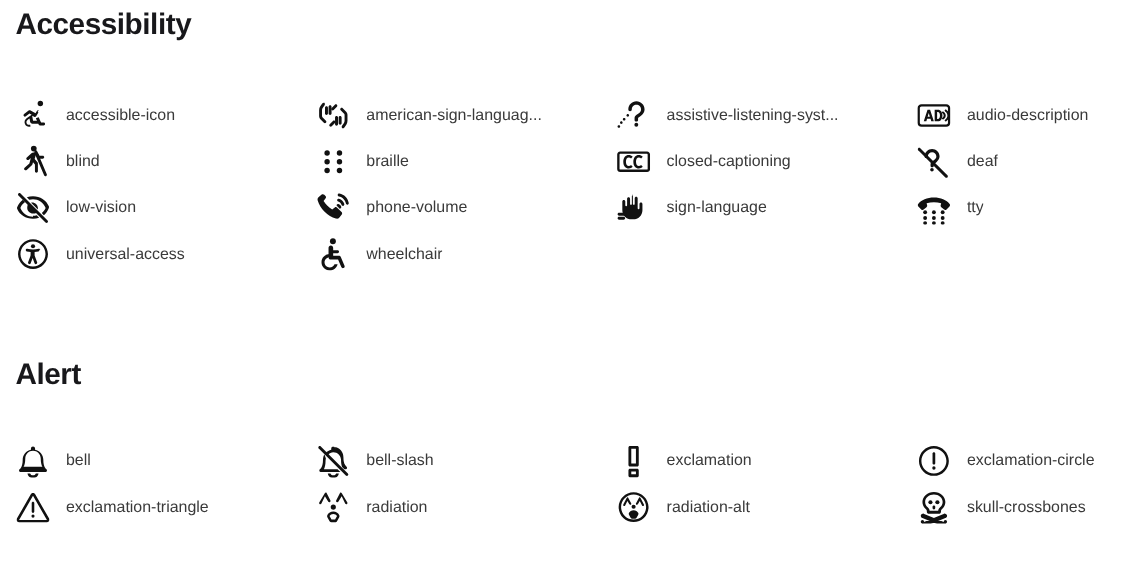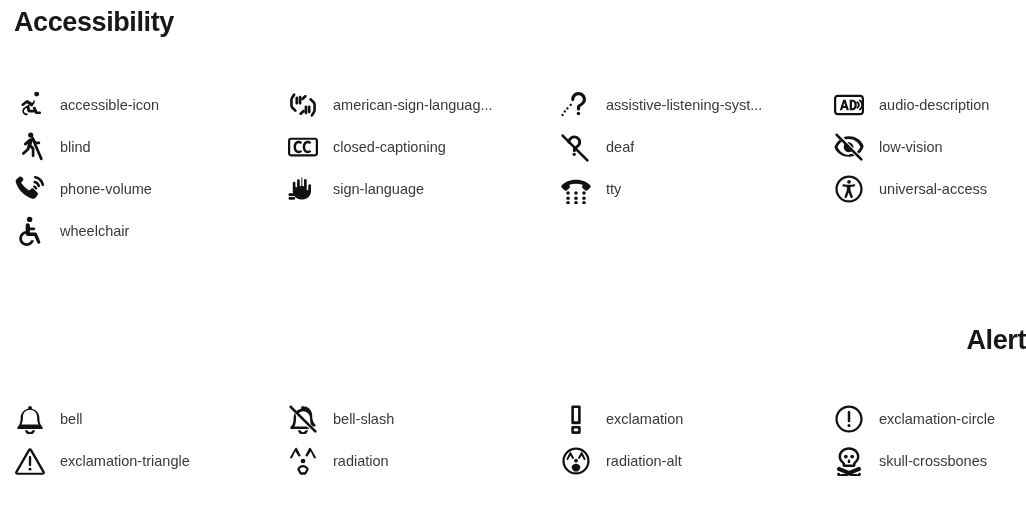--- a/index.html
+++ b/index.html
@@ -20,21 +20,21 @@
     width: 934px;
     height: 517px;
     padding: 0;
   }
   .section {
     position: absolute;
     left: 0;
     width: 1026px;
   }
   .section-accessibility { top: 0px; }
-  .section-alert { top: 318px; text-align: right; }
+  .section-alert { top: 318px; }
 
   .section-title {
     font-size: 27px;
     font-weight: bold;
     color: #18181b;
     letter-spacing: -0.4px;
     margin: 0;
     padding: 0 0 0 14px;
     line-height: 44px;
     height: 44px;
@@ -135,20 +135,33 @@
         </div>
         <div class="icon-cell">
           <span class="icon-box">
             <svg viewBox="0 0 512 512">
               <circle cx="268" cy="52" r="44"></circle>
               <path d="M276 114c-16-4-32 0-44 11l-72 64c-10 9-11 24-2 34s24 11 34 2l30-27-22 84-74 66c-10 9-11 24-2 34s24 11 34 2l80-72c5-4 8-10 10-16l8-32 30 34v108c0 13 10 23 23 23s23-10 23-23V282c0-6-2-11-6-16l-44-50 18-64 22 44c4 8 12 13 21 13h64c13 0 23-10 23-23s-10-23-23-23h-50l-34-66c-8-16-23-27-40-31z"></path>
               <path d="M470 450L338 140c-5-12-19-17-30-12s-17 19-12 30l132 310c5 12 19 17 30 12s17-19 12-30z"></path>
             </svg>
           </span>
           <span class="icon-label">blind</span>
+        </div>
+        <div class="icon-cell">
+          <span class="icon-box">
+            <svg viewBox="0 0 512 512">
+              <circle cx="160" cy="120" r="42"></circle>
+              <circle cx="352" cy="120" r="42"></circle>
+              <circle cx="160" cy="256" r="42"></circle>
+              <circle cx="352" cy="256" r="42"></circle>
+              <circle cx="160" cy="392" r="42"></circle>
+              <circle cx="352" cy="392" r="42"></circle>
+            </svg>
+          </span>
+          <span class="icon-label">braille</span>
         </div>
         <div class="icon-cell">
           <span class="icon-box">
             <svg viewBox="0 0 512 512">
               <path d="M464 96H48c-26 0-48 22-48 48v224c0 26 22 48 48 48h416c26 0 48-22 48-48V144c0-26-22-48-48-48zm10 272c0 6-4 10-10 10H48c-6 0-10-4-10-10V144c0-6 4-10 10-10h416c6 0 10 4 10 10z"></path>
               <path d="M181 190c14 0 27 6 35 16l26-28c-16-17-38-27-61-27-49 0-85 38-85 105s36 105 85 105c23 0 45-10 61-27l-26-28c-8 10-21 16-35 16-26 0-44-24-44-66s18-66 44-66zm156 0c14 0 27 6 35 16l26-28c-16-17-38-27-61-27-49 0-85 38-85 105s36 105 85 105c23 0 45-10 61-27l-26-28c-8 10-21 16-35 16-26 0-44-24-44-66s18-66 44-66z"></path>
             </svg>
           </span>
           <span class="icon-label">closed-captioning</span>
         </div>

